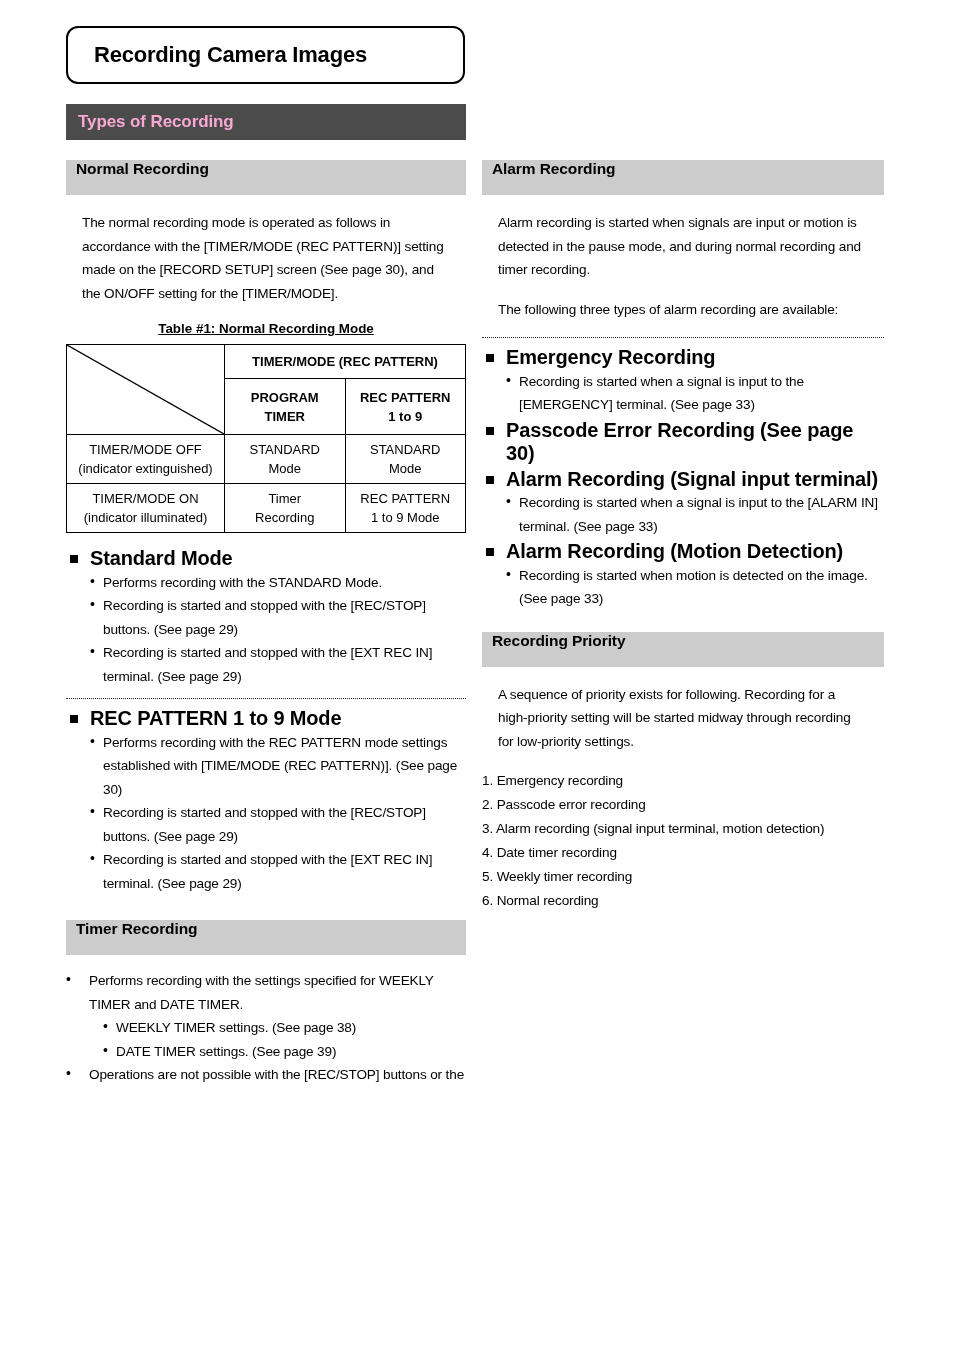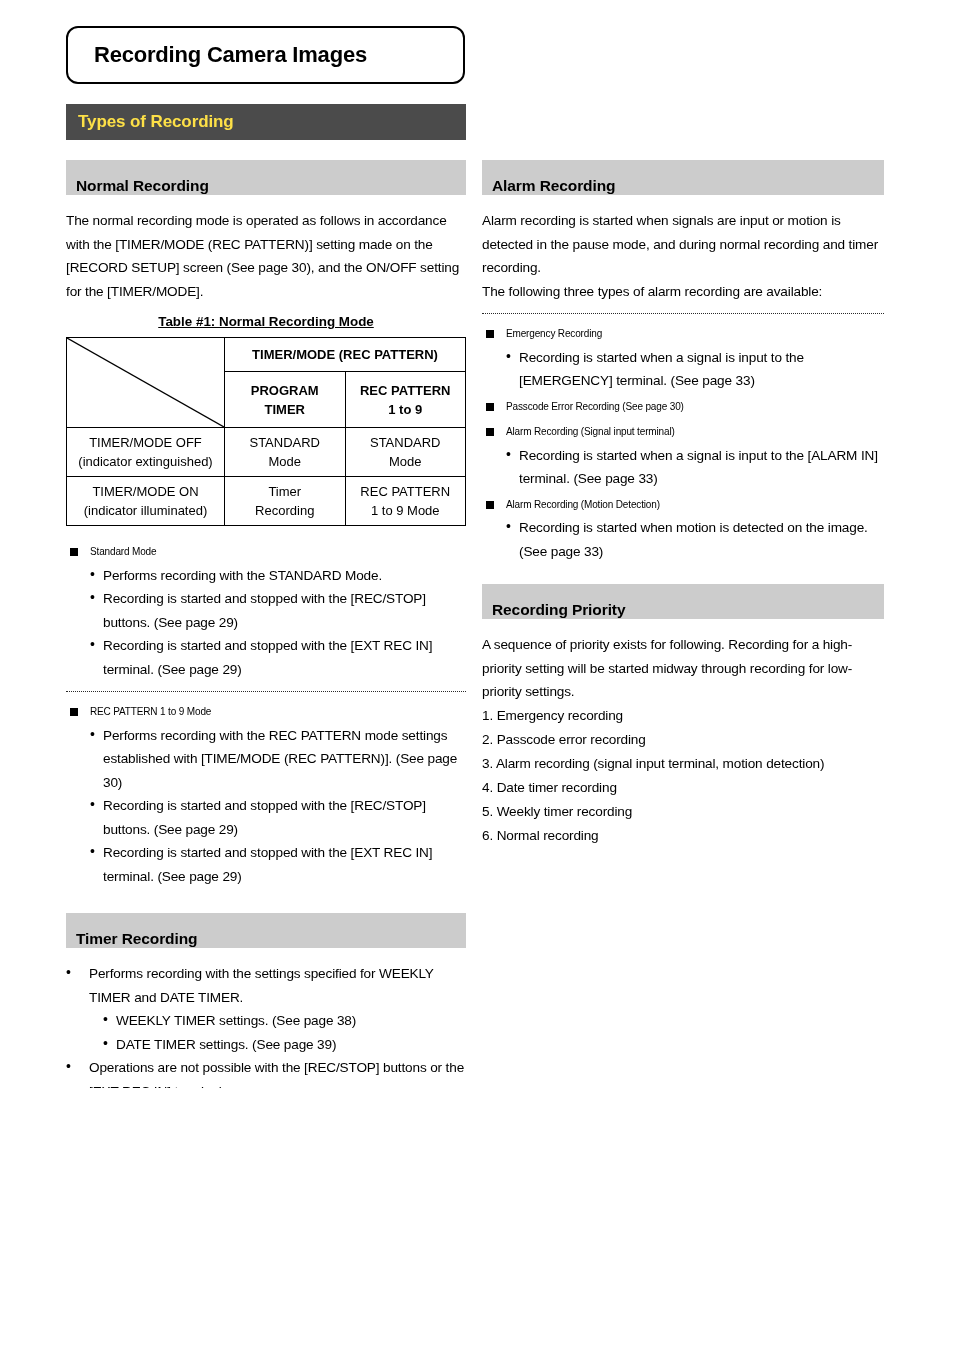--- a/index.html
+++ b/index.html
@@ -48,21 +48,21 @@
     position: absolute;
     left: 66px;
     top: 104px;
     width: 400px;
     height: 36px;
     background: #4b4b4b;
     display: flex;
     align-items: center;
   }
   .darkbar .darkbar-text {
-    color: #fde047;
+    color: #f9a8d4;
     font-size: 17px;
     font-weight: bold;
     padding-left: 12px;
     letter-spacing: -0.1px;
   }
 
   
   .col-left {
     position: absolute;
     left: 66px;
@@ -74,33 +74,33 @@
     left: 482px;
     top: 160px;
     width: 402px;
   }
 
   
   .grayhdr {
     background: #cccccc;
     height: 35px;
     display: flex;
-    align-items: flex-end;
+    align-items: flex-start;
     margin-bottom: 14px;
   }
   .grayhdr .grayhdr-text {
     font-size: 15.5px;
     font-weight: bold;
     padding-left: 10px;
     letter-spacing: -0.1px;
   }
 
   
   p.body {
-    margin: 0;
+    margin: 16px;
     font-size: 13.6px;
     line-height: 23.5px;
     letter-spacing: -0.15px;
   }
 
   
   .tbl-caption {
     text-align: center;
     font-size: 13.4px;
     font-weight: bold;
@@ -137,22 +137,22 @@
   }
   table.modes td.hdr { font-weight: bold; }
   td.c1 { width: 157px; }
   td.c2 { width: 108px; }
   td.c3 { width: 135px; }
 
   
   .sq-item {
     position: relative;
     padding-left: 24px;
-    font-size: 10px;
-    font-weight: normal;
+    font-size: 20px;
+    font-weight: bold;
     line-height: 23.5px;
     letter-spacing: -0.15px;
     margin-top: 2px;
   }
   .sq-item::before {
     content: "";
     position: absolute;
     left: 4px;
     top: 8px;
     width: 8px;

